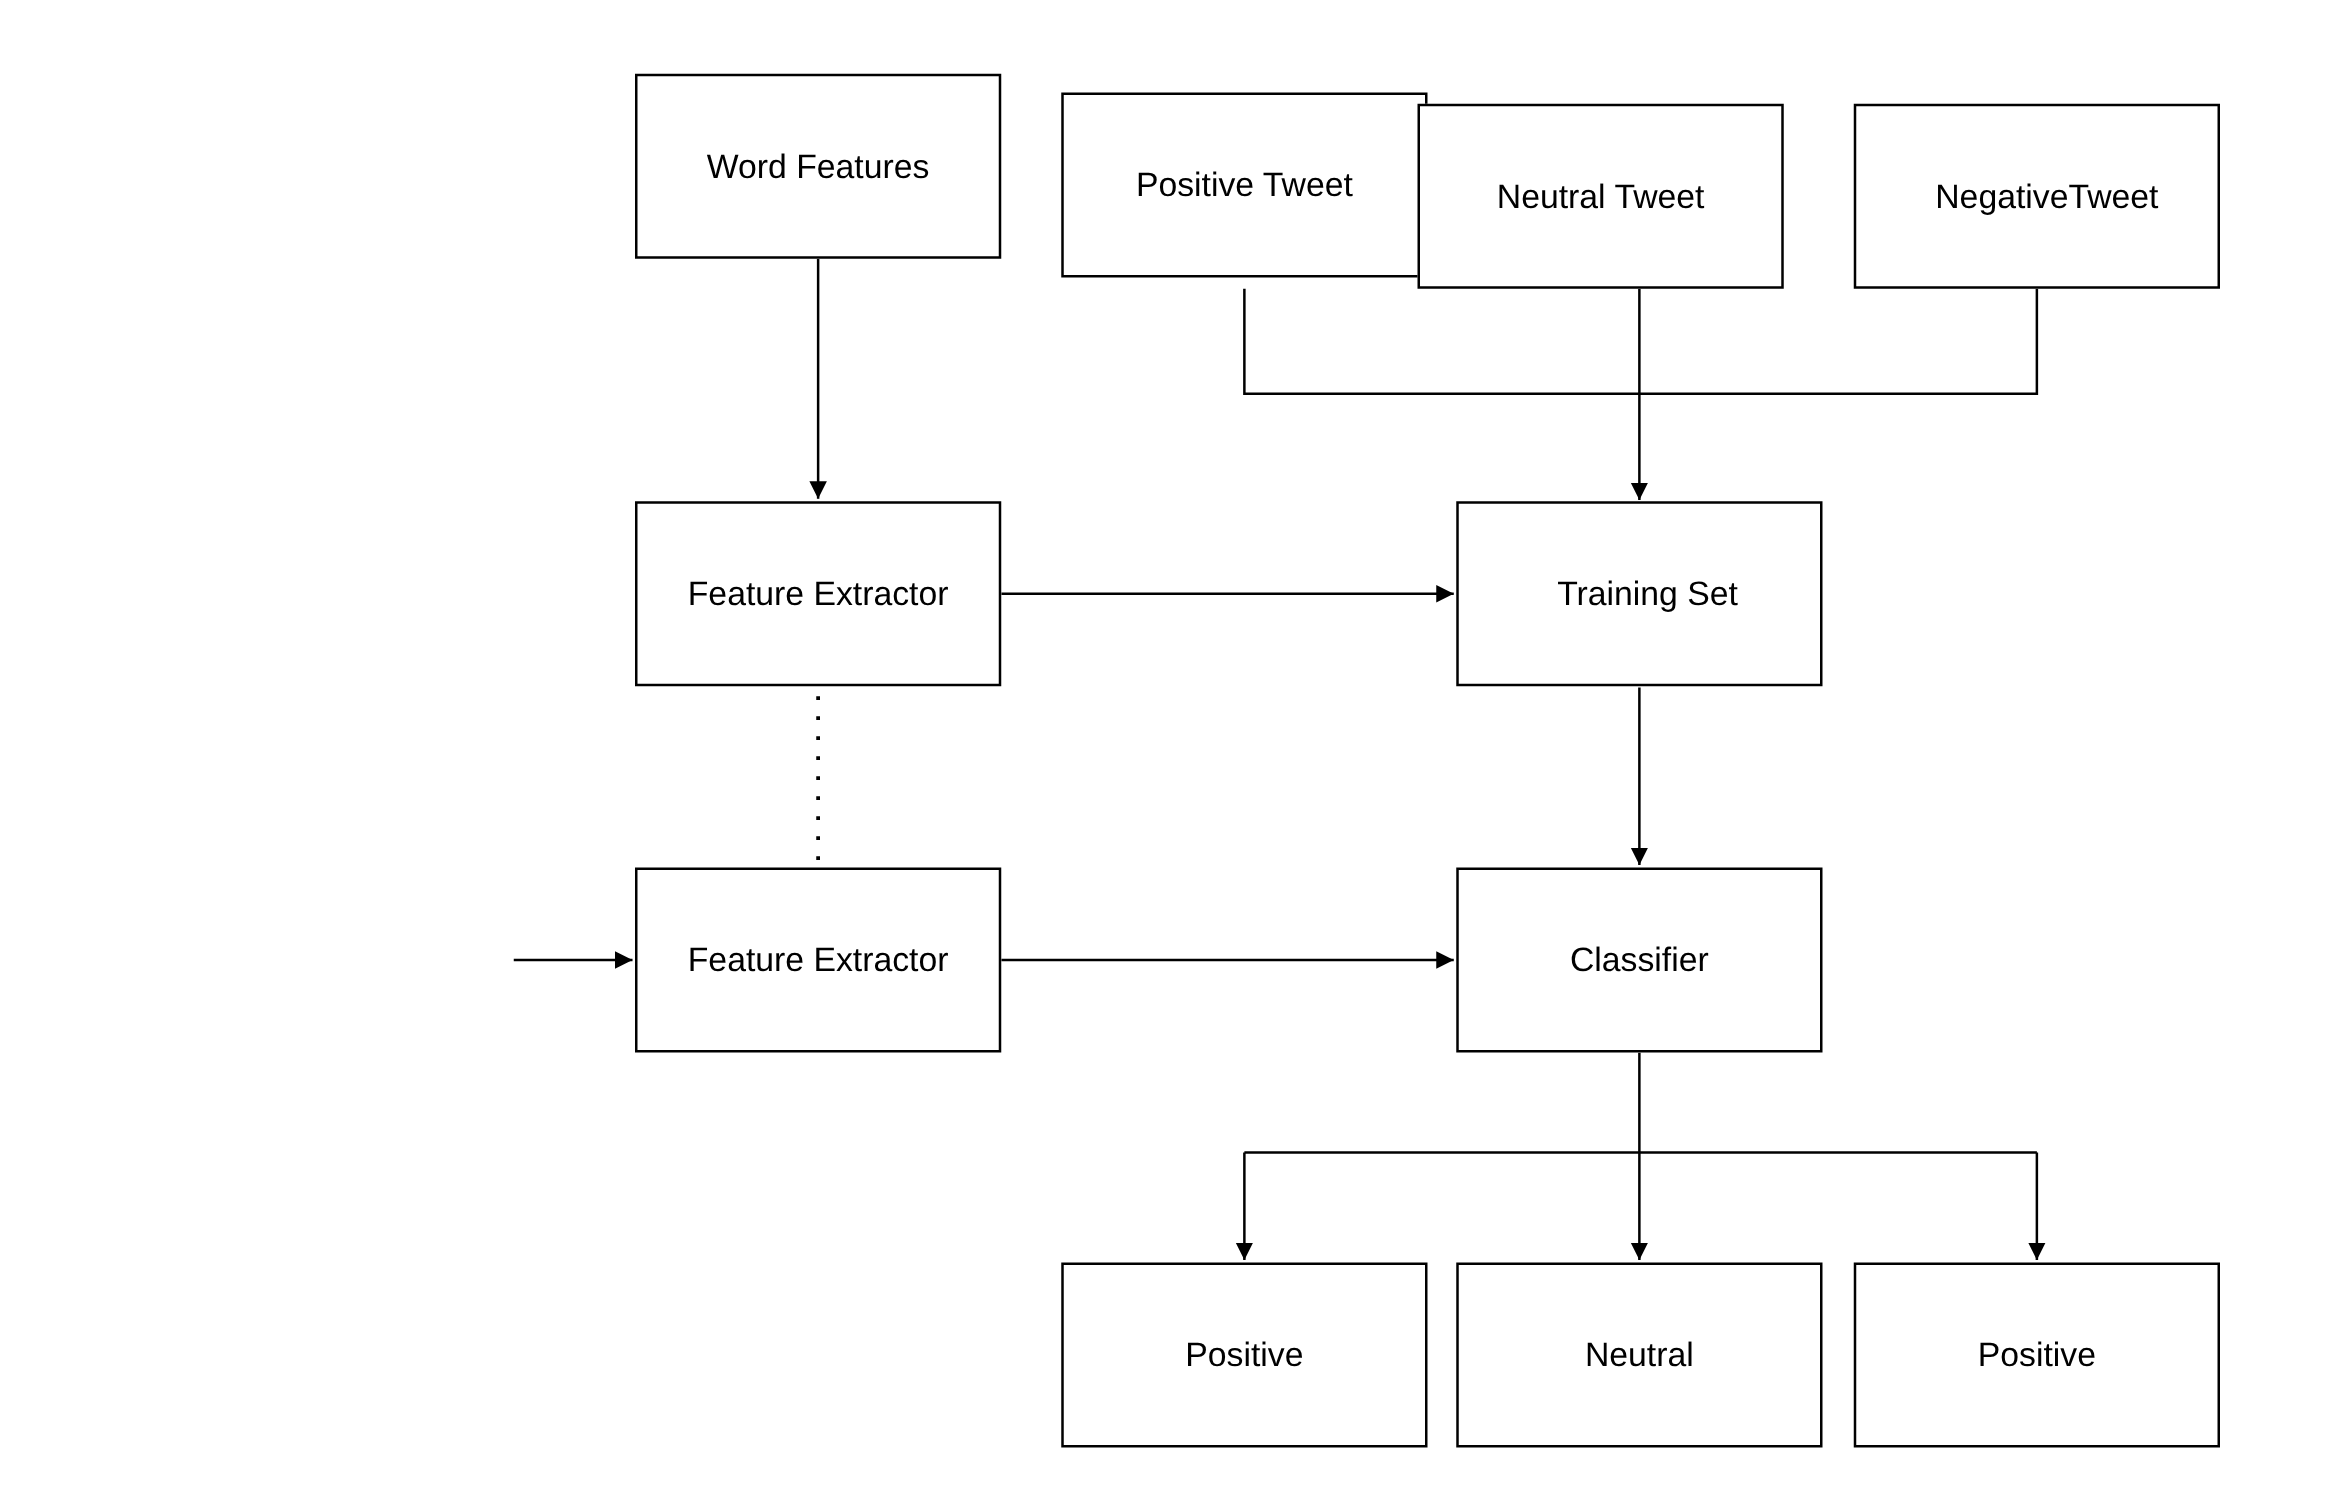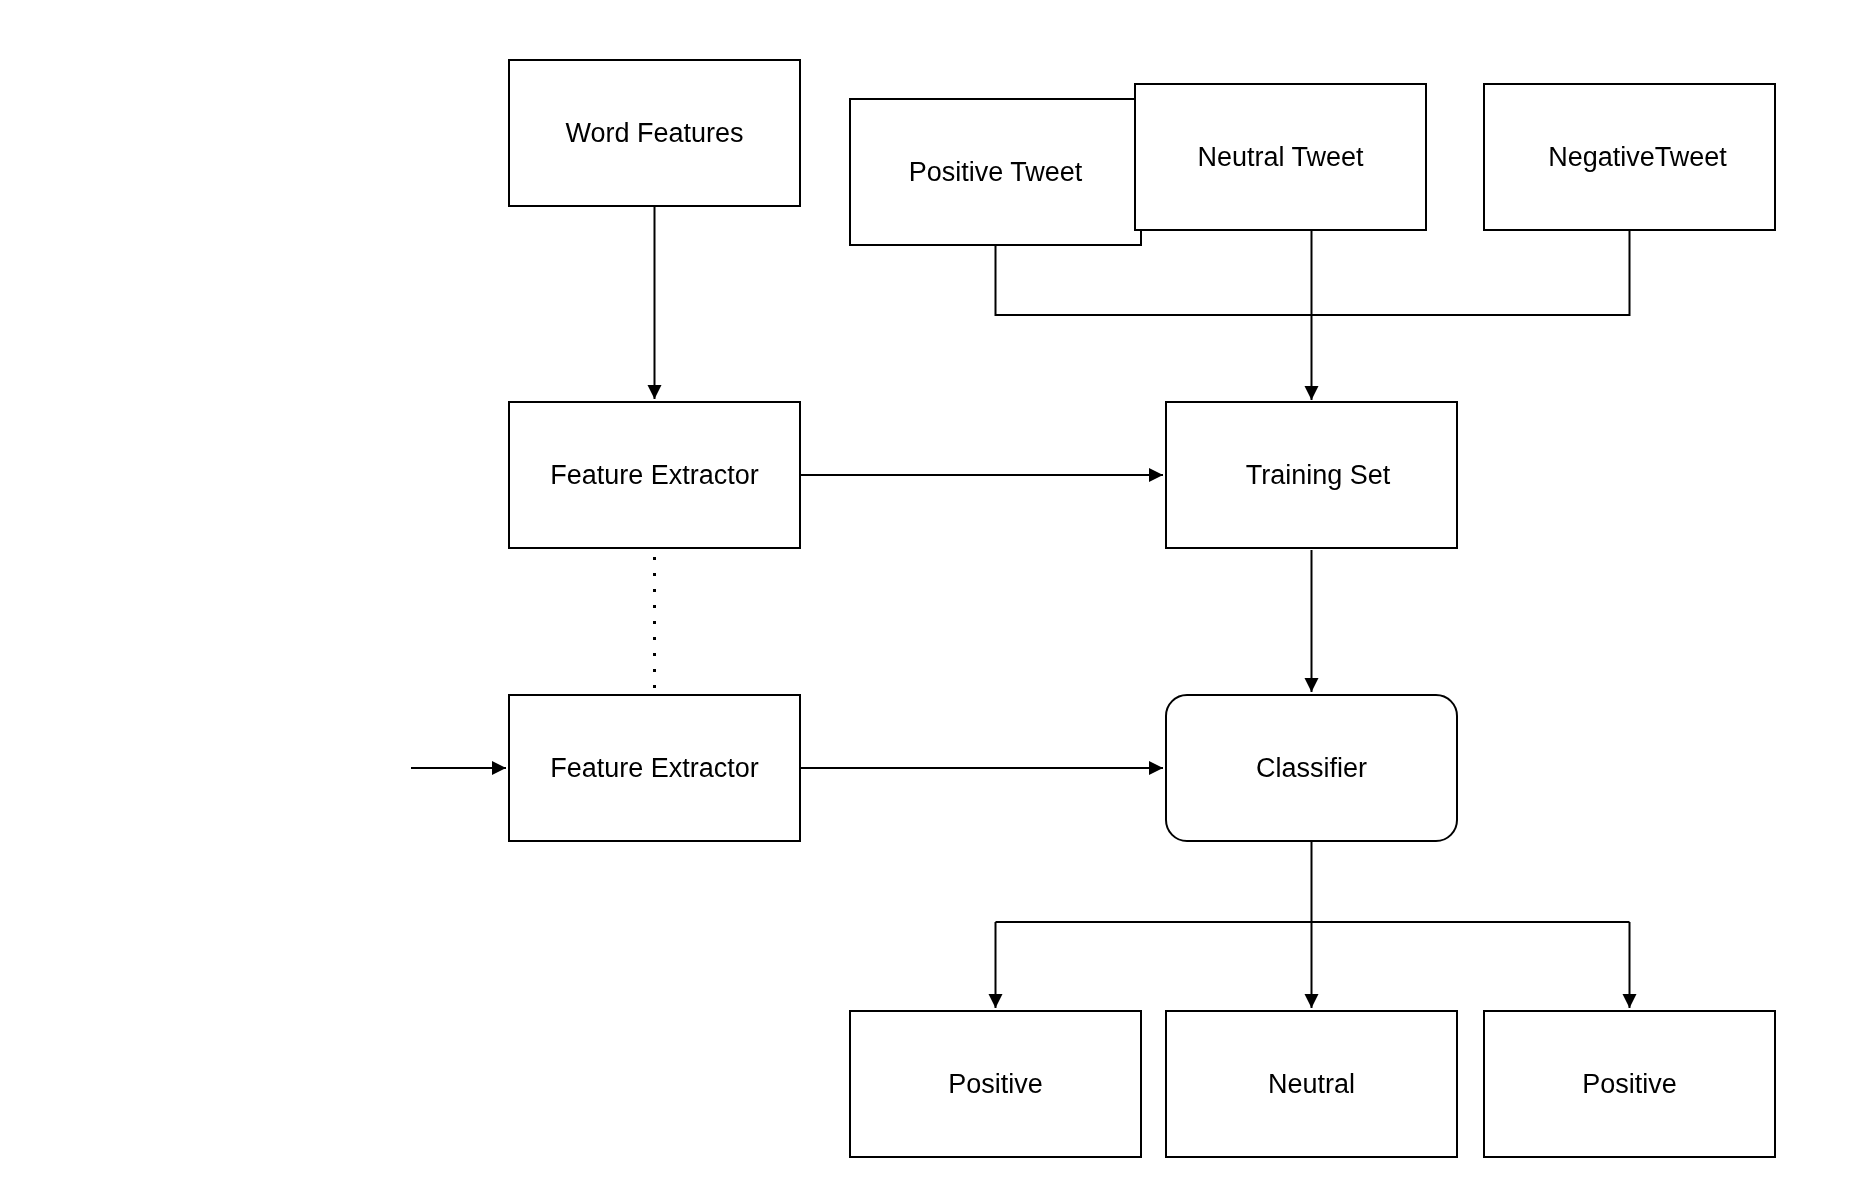--- a/index.html
+++ b/index.html
@@ -45,28 +45,28 @@
   }
   .edge-dotted {
     stroke: #000000;
     stroke-width: 3px;
     fill: none;
     stroke-dasharray: 3 13;
   }
 
   
   #n-word-features      { left: 508px;  top: 59px;   }
-  #n-positive-tweet     { left: 849px;  top: 98px;   }
+  #n-positive-tweet     { left: 849px;  top: 74px;   }
   #n-neutral-tweet      { left: 1134px; top: 83px; text-align: right;   }
   #n-negative-tweet     { left: 1483px; top: 83px; padding-left: 16px;   }
   #n-feature-extractor-top    { left: 508px;  top: 401px; }
   #n-training-set       { left: 1165px; top: 401px; padding-left: 13px;  }
   #n-hindi-tweet        { left: 118px;  top: 694px;  }
   #n-feature-extractor-bottom { left: 508px;  top: 694px; }
-  #n-classifier         { left: 1165px; top: 694px; border-radius: 22px;  }
+  #n-classifier         { left: 1165px; top: 694px;  }
   #n-positive           { left: 849px;  top: 1010px; }
   #n-neutral            { left: 1165px; top: 1010px; }
   #n-negative           { left: 1483px; top: 1010px; }
 </style>
 </head>
 <body>
 
 <div id="canvas">
 
   <svg id="edges-svg" viewBox="0 0 1872 1198" xmlns="http://www.w3.org/2000/svg">

